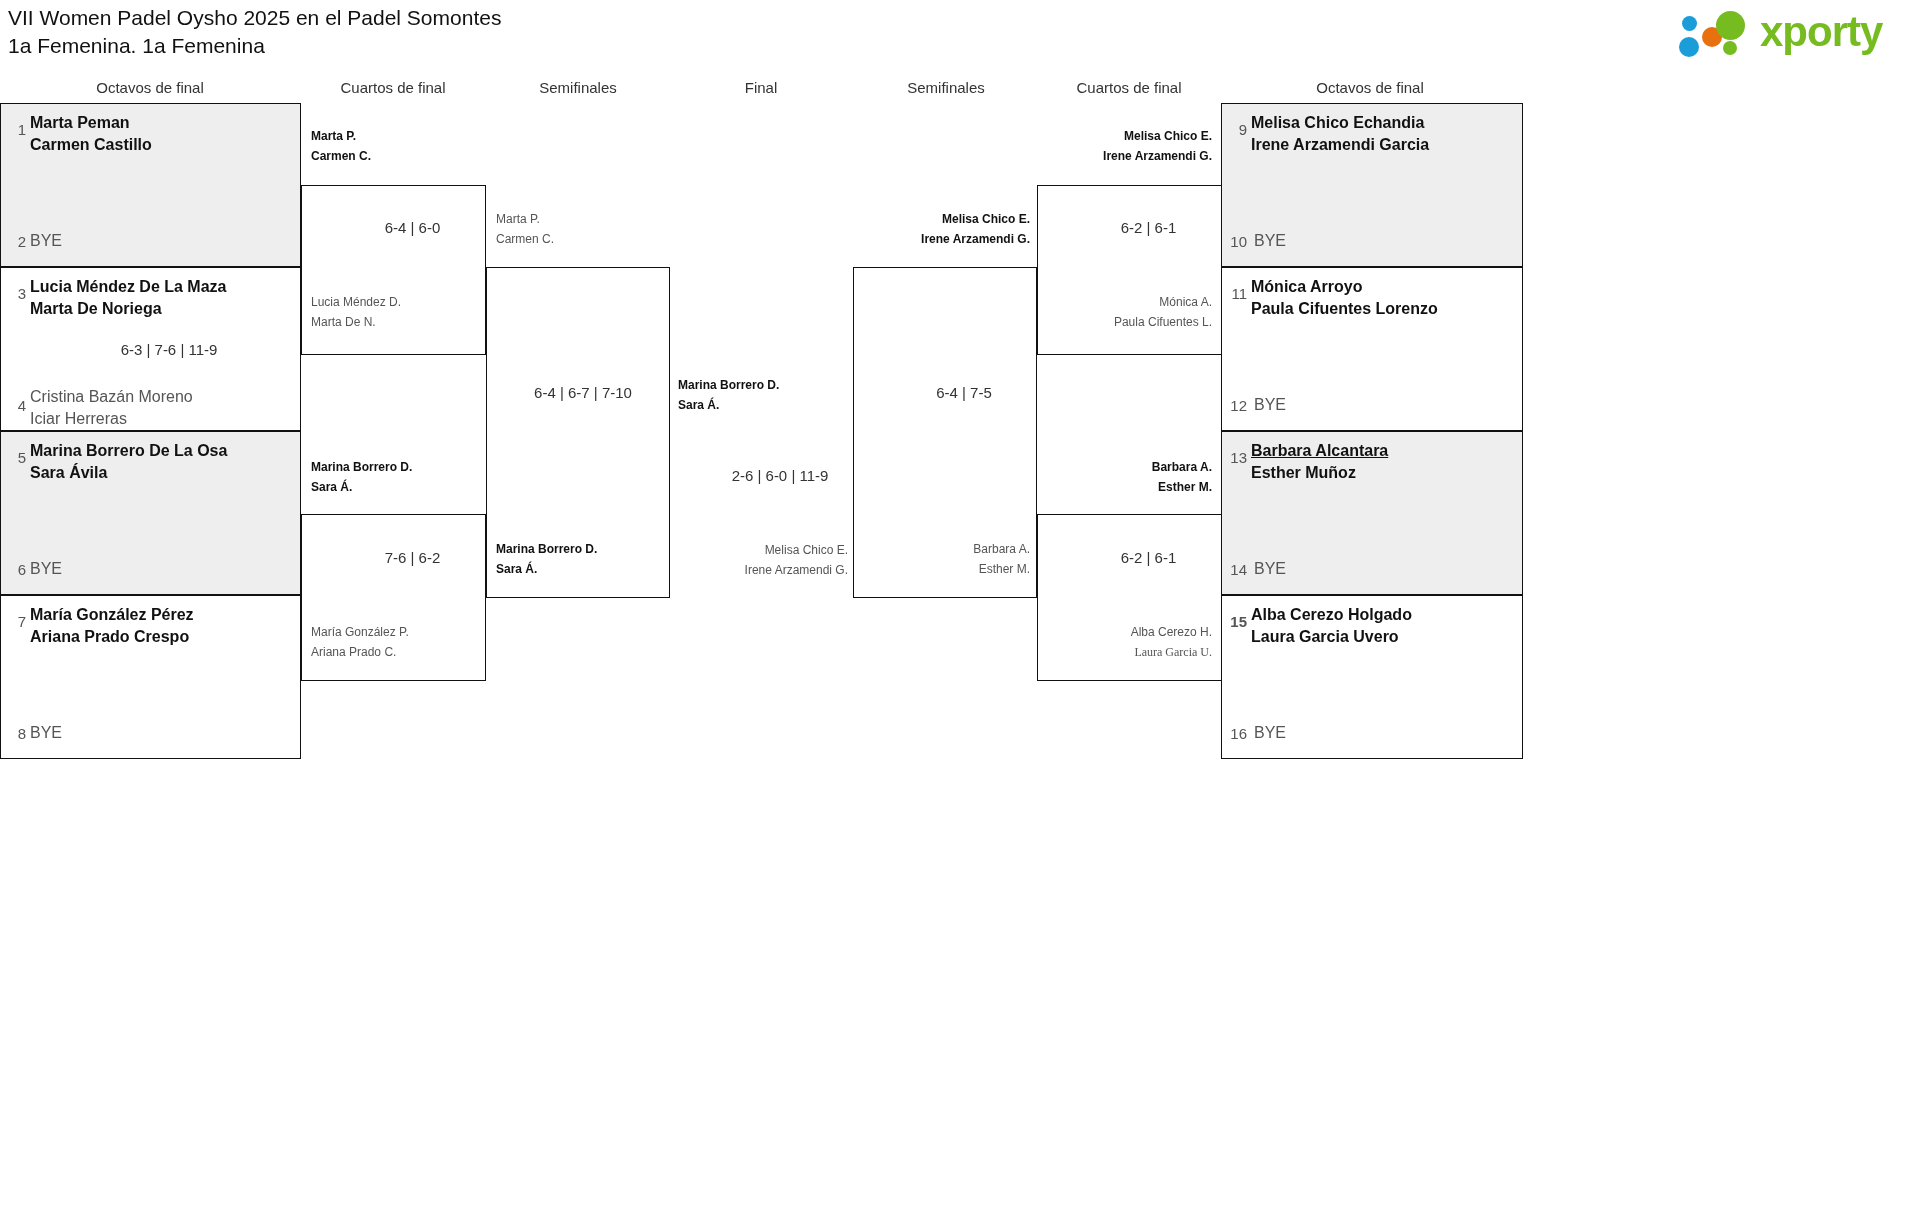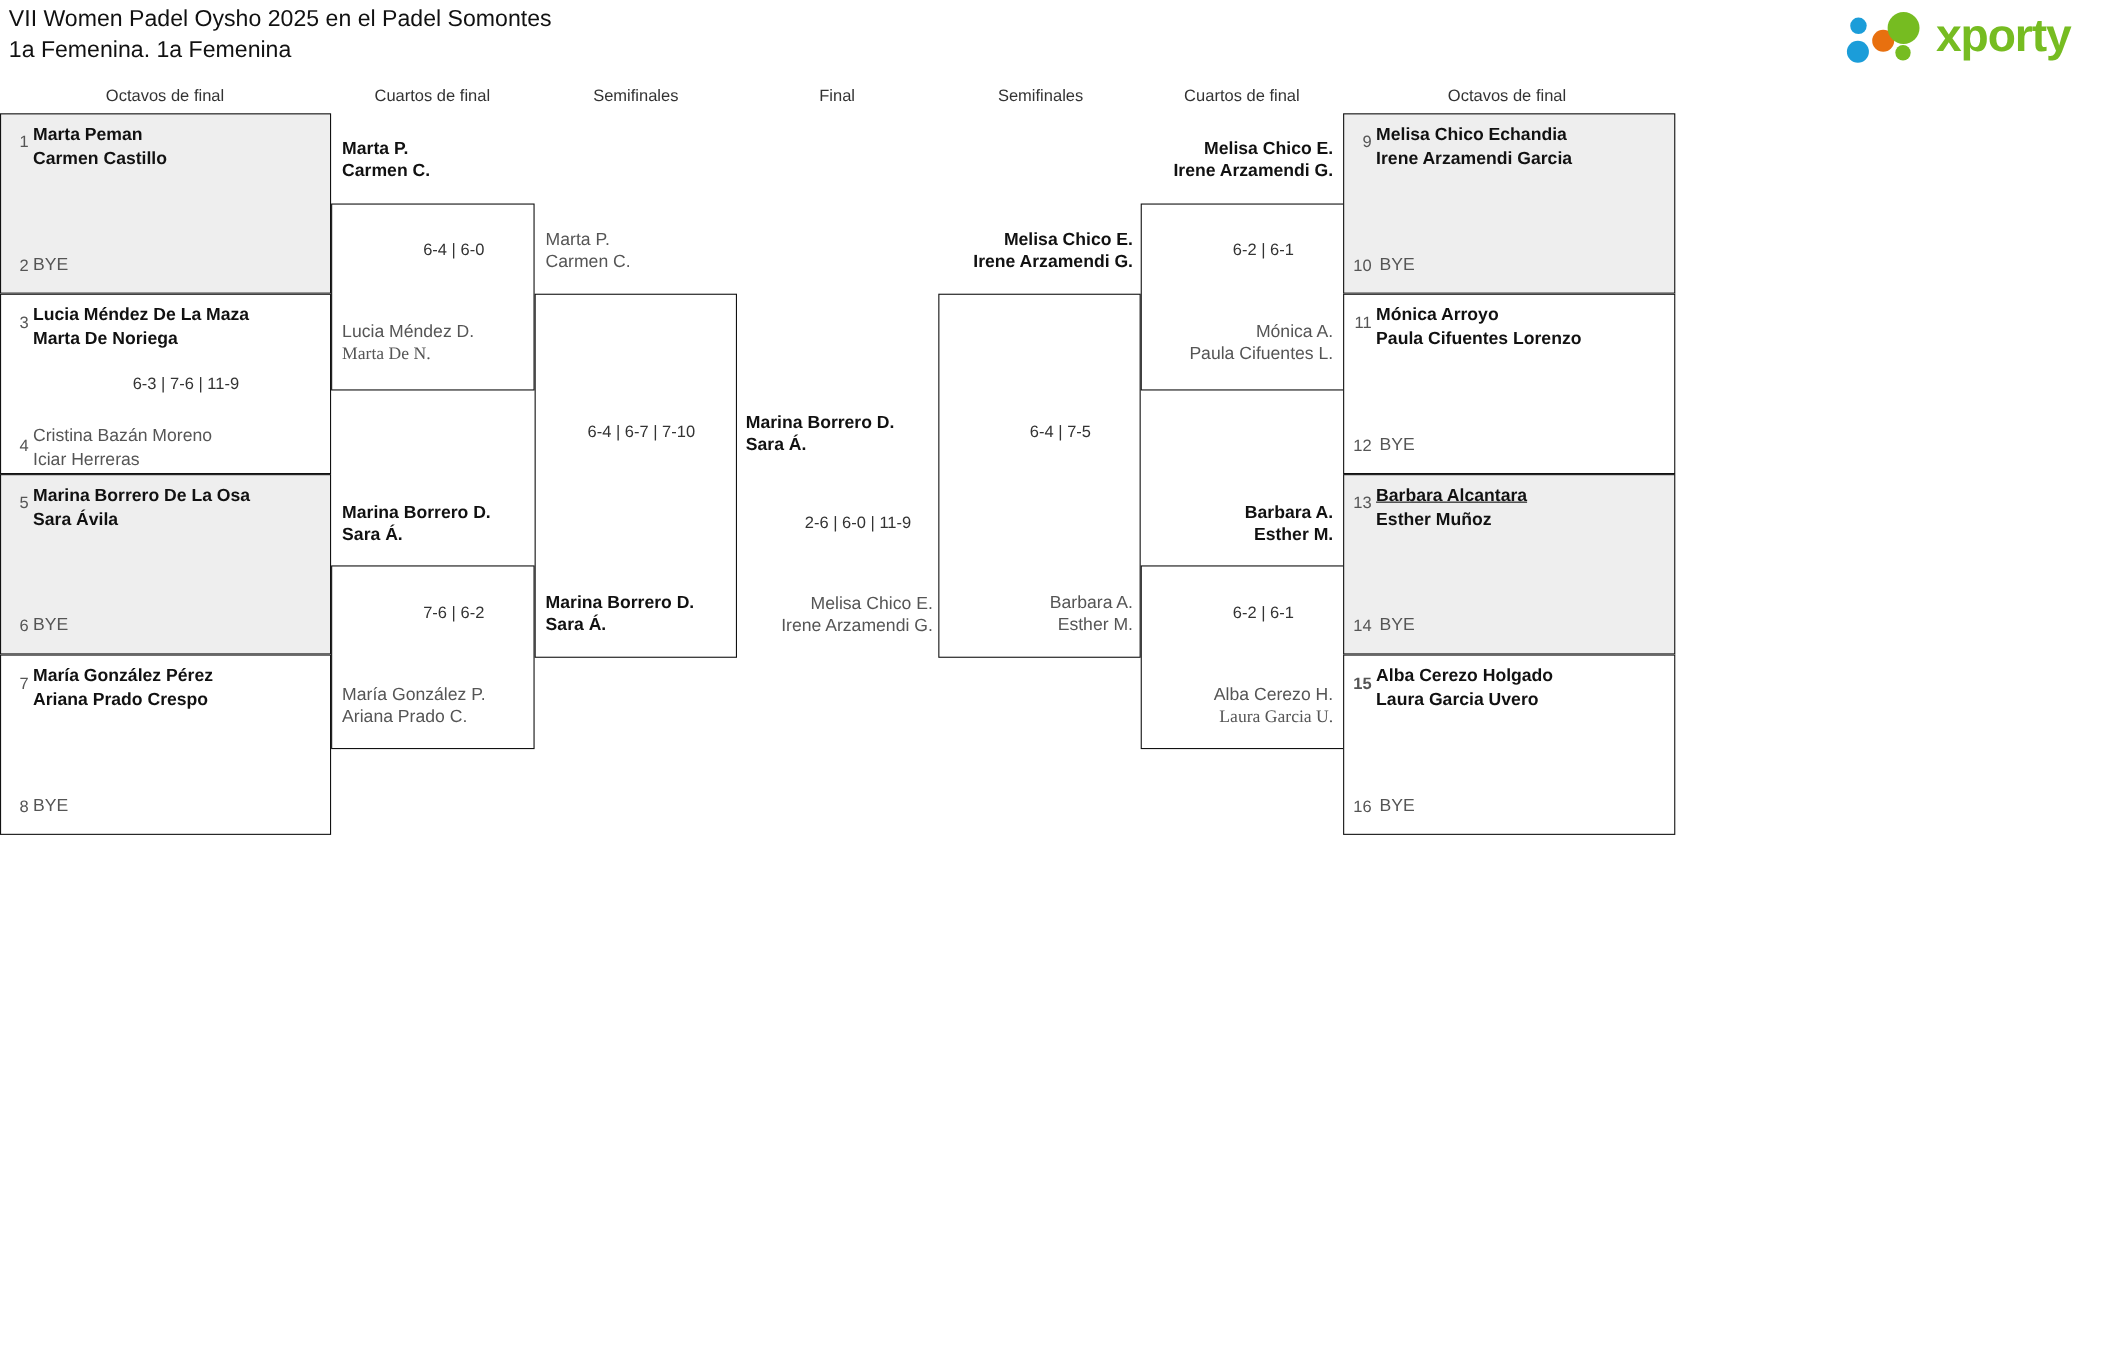--- a/index.html
+++ b/index.html
@@ -42,21 +42,21 @@
   .bye{position:absolute; font-size:16px; color:#555;}
 
   
   .sbox{position:absolute; box-sizing:border-box; border:1px solid #111;
         background:transparent;}
 
   .score{position:absolute; font-size:15px; color:#333; white-space:nowrap;
          text-align:center;padding-left:19px;}
 
   
-  .adv{position:absolute; font-size:16px; line-height:22px; white-space:nowrap;}
+  .adv{position:absolute; font-size:12px; line-height:22px; white-space:nowrap;}
   .adv.win{font-weight:700; color:#111;}
   .adv.lose{font-weight:400; color:#555;}
   .adv.r{text-align:right;}
 </style>
 </head>
 <body>
 
 <div id="header">
   <div id="title-block">
     <div class="title-line">VII Women Padel Oysho 2025 en el Padel Somontes</div>
@@ -112,21 +112,21 @@
 
   <div class="seedno" style="left:0px; top:613px;">7</div>
   <div class="pname win" style="left:30px; top:604px;">María González Pérez</div>
   <div class="pname win" style="left:30px; top:626px;">Ariana Prado Crespo</div>
   <div class="seedno" style="left:0px; top:725px;">8</div>
   <div class="bye" style="left:30px; top:724px;">BYE</div>
 
   <div class="adv win" style="left:311px; top:125px;">Marta P.</div>
   <div class="adv win" style="left:311px; top:145px;">Carmen C.</div>
   <div class="adv lose" style="left:311px; top:291px;">Lucia Méndez D.</div>
-  <div class="adv lose" style="left:311px; top:311px;font-family:Liberation Serif, serif;">Marta De N.</div>
+  <div class="adv lose" style="left:311px; top:311px;">Marta De N.</div>
   <div class="adv win" style="left:311px; top:456px;">Marina Borrero D.</div>
   <div class="adv win" style="left:311px; top:476px;">Sara Á.</div>
   <div class="adv lose" style="left:311px; top:621px;">María González P.</div>
   <div class="adv lose" style="left:311px; top:641px;">Ariana Prado C.</div>
 
   <div class="sbox" style="left:301px; top:185px; width:185px; height:170px;"></div>
   <div class="score" style="left:301px; top:219px; width:185px;">6-4 | 6-0</div>
 
   <div class="sbox" style="left:301px; top:514px; width:185px; height:167px;"></div>
   <div class="score" style="left:301px; top:549px; width:185px;">7-6 | 6-2</div>

